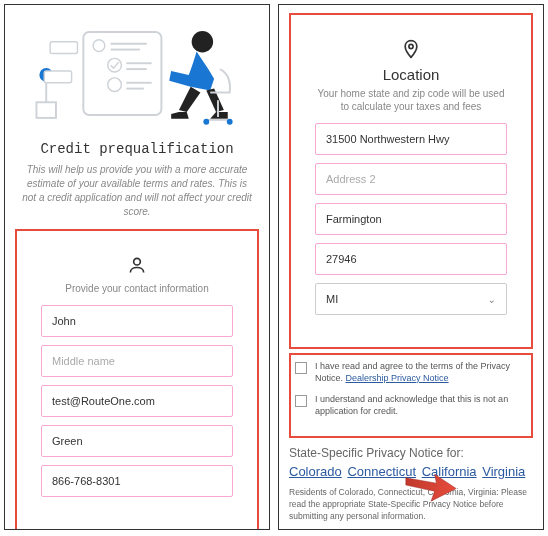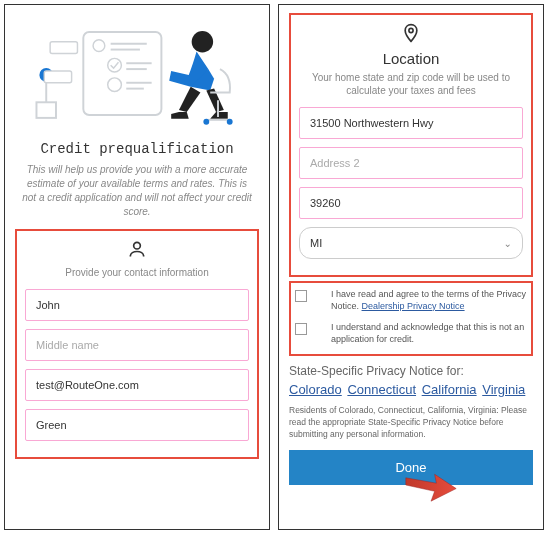--- a/index.html
+++ b/index.html
@@ -5,29 +5,29 @@
 * { box-sizing: border-box; margin: 0; padding: 0; }
 body { font-family: Arial, Helvetica, sans-serif; background: #fff; width: 548px; height: 536px; overflow: hidden; }
 .container { display: flex; gap: 8px; padding: 4px; }
 .panel { flex: 1; background: #fff; border: 1px solid #333; padding: 8px 10px; height: 526px; position: relative; overflow: hidden; }
 .panel-left { width: 268px; }
 .panel-right { width: 268px; }
 .illustration { width: 100%; height: 120px; margin-bottom: 8px; position: relative; }
 .illustration svg { width: 100%; height: 100%; }
 .heading { font-size: 14px; font-weight: 400; color: #333; text-align: center; margin-bottom: 6px; font-family: Liberation Mono, monospace; }
 .subtext { font-size: 10px; color: #888; text-align: center; line-height: 1.4; margin-bottom: 10px; padding: 0 4px; font-style: italic; }
-.redbox { border: 2px solid #e74c3c; padding: 8px; }
+.redbox { border: 2px solid #e74c3c; padding: 24px; }
 .section-icon { text-align: center; font-size: 18px; margin-bottom: 2px; }
 .section-title { font-size: 15px; text-align: center; margin-bottom: 4px; color: #333; }
 .section-sub { font-size: 10px; color: #888; text-align: center; margin-bottom: 10px; line-height: 1.3; }
 .input-field { width: 100%; border: 1px solid #f9a8d4; border-radius: 2px; padding: 9px 10px; font-size: 11px; margin-bottom: 8px; color: #333; }
 .input-field.placeholder { color: #aaa; }
-.select-field { width: 100%; border: 1px solid #ccc; border-radius: 12px; padding: 9px 10px; font-size: 11px; margin-bottom: 8px; color: #333; display: flex; justify-content: space-between; align-items: center; }
+.select-field { width: 100%; border: 1px solid #ccc; border-radius: 2px; padding: 9px 10px; font-size: 11px; margin-bottom: 8px; color: #333; display: flex; justify-content: space-between; align-items: center; }
 .chevron { color: #888; font-size: 10px; }
-.checkbox-row { display: flex; align-items: flex-start; gap: 24px; margin-bottom: 10px; font-size: 9px; color: #555; line-height: 1.3; }
+.checkbox-row { display: flex; align-items: flex-start; gap: 8px; margin-bottom: 10px; font-size: 9px; color: #555; line-height: 1.3; }
 .checkbox { width: 12px; height: 12px; border: 1px solid #999; flex-shrink: 0; margin-top: 1px; }
 .link { color: #2c5aa0; text-decoration: underline; }
 .state-notice { font-size: 12px; color: #666; margin-bottom: 4px; }
 .state-links { font-size: 13px; margin-bottom: 8px; }
 .state-links span { color: #2c5aa0; text-decoration: underline; margin-right: 2px; }
 .residents { font-size: 8.5px; color: #666; line-height: 1.4; margin-bottom: 10px; }
 .done-btn { width: 100%; background: #2484c6; color: #fff; border: none; padding: 10px; font-size: 13px; cursor: pointer; }
 .arrow { position: absolute; bottom: 22px; right: 84px; z-index: 10; }
 .arrow svg { width: 56px; height: 36px; }
 .pin-icon { text-align: center; font-size: 18px; margin-bottom: 2px; }
@@ -85,52 +85,54 @@
             <circle cx="12" cy="8" r="4"></circle>
             <path d="M4 21c0-4 4-6 8-6s8 2 8 6"></path>
           </svg>
       </div>
       <div class="section-sub">Provide your contact information</div>
 
       <div class="input-field">John</div>
       <div class="input-field placeholder">Middle name</div>
       <div class="input-field">test@RouteOne.com</div>
       <div class="input-field">Green</div>
+      <div class="input-field">866-768-8301</div>
     </div>
   </div>
 
   <div class="panel panel-right">
     <div class="redbox">
       <div class="pin-icon">
         <svg width="20" height="20" viewBox="0 0 24 24" fill="none" stroke="#333" stroke-width="2">
             <path d="M12 2 C8 2 5 5 5 9 c0 5 7 13 7 13 s7-8 7-13 c0-4-3-7-7-7z"></path>
             <circle cx="12" cy="9" r="2.5"></circle>
           </svg>
       </div>
       <div class="section-title">Location</div>
       <div class="section-sub">Your home state and zip code will be used to calculate your taxes and fees</div>
 
       <div class="input-field">31500 Northwestern Hwy</div>
       <div class="input-field placeholder">Address 2</div>
-      <div class="input-field">39260</div>
+      <div class="input-field">Farmington</div>
+      <div class="input-field">27946</div>
       <div class="select-field">
         <span>MI</span>
         <span class="chevron">⌄</span>
       </div>
     </div>
 
     <div class="redbox2">
       <div class="checkbox-row">
         <div class="checkbox"></div>
         <div>
           <span>I have read and agree to the terms of the Privacy Notice.</span>
           <span class="link">Dealership Privacy Notice</span>
         </div>
       </div>
-      <div class="checkbox-row" style="margin-bottom:2px">
+      <div class="checkbox-row" style="margin-bottom:12px">
         <div class="checkbox"></div>
         <div>I understand and acknowledge that this is not an application for credit.</div>
       </div>
     </div>
 
     <div class="state-notice">State-Specific Privacy Notice for:</div>
     <div class="state-links">
       <span>Colorado</span>
       <span>Connecticut</span>
       <span>California</span>

